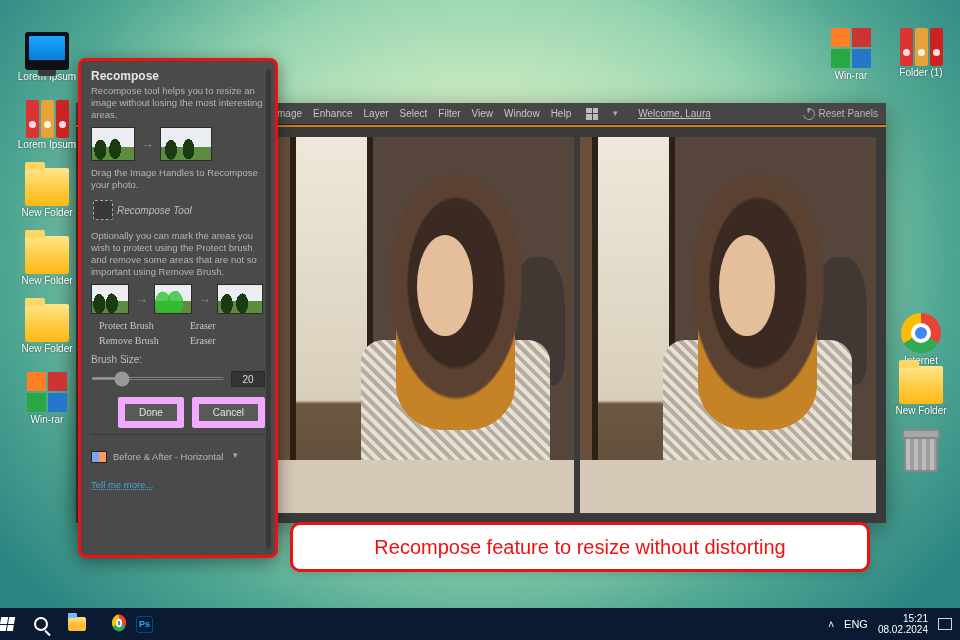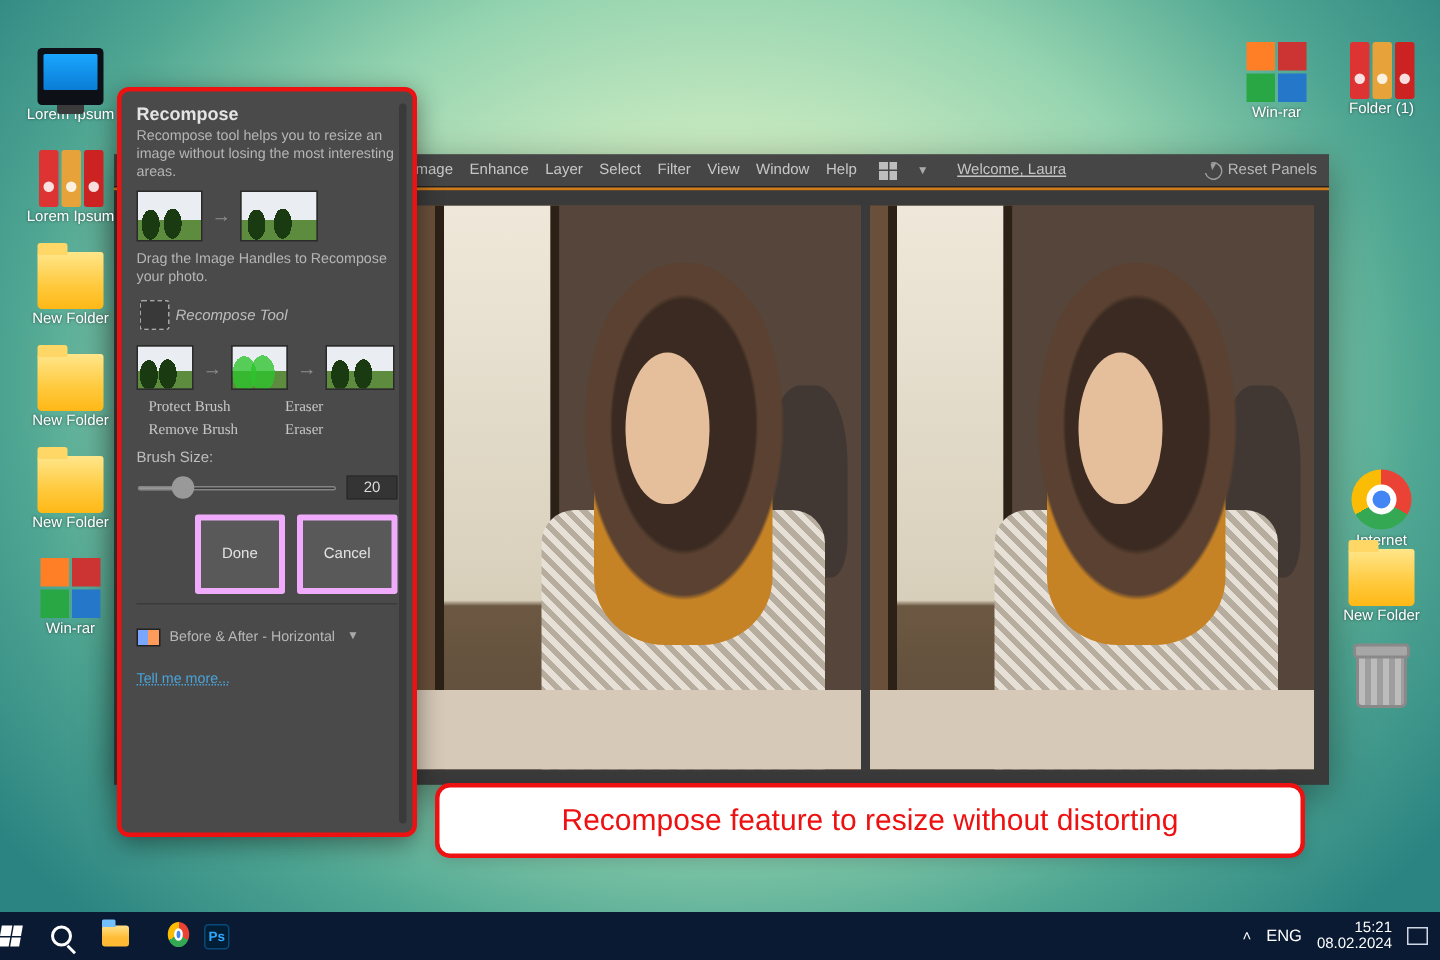--- a/index.html
+++ b/index.html
@@ -166,22 +166,22 @@
   .tool-row .tname { font-style:italic; color:#bdbdbd; font-size:10px; }
   .tool-grid { display:grid; grid-template-columns:auto 1fr auto 1fr; gap:4px 8px; align-items:center;font-family:Liberation Serif, serif; }
   .slider-row { display:flex; align-items:center; gap:6px; margin:6px 0 10px; }
   .slider-row input[type=range] { flex:1; accent-color:#999; height:3px; }
   .slider-row .valbox {
     width:34px;height:16px;border:1px solid #2b2b2b;background:#343434;
     color:#ddd;text-align:center;font-size:10px;line-height:15px;
   }
   .btnbar { display:flex; gap:8px; justify-content:flex-end; margin:8px 0 6px; }
   .btnbar button {
-    background:#595959;border:4px solid #f0abfc;color:#e3e3e3;
-    font-size:10px; padding:17px 14px; border-radius:2px;text-align:right;
+    background:#595959;border:7px solid #f0abfc;color:#e3e3e3;
+    font-size:10px; padding:3px 14px; border-radius:2px;text-align:right;
   }
   .ba-row { display:flex; gap:6px; font-size:9.5px;
     color:#b7b7b7; border-top:1px solid #3a3a3a; padding-top:16px; }
   .ba-row .baicon { width:16px;height:12px;
     background:linear-gradient(90deg,#7aa6ff 0 50%,#ff9b5a 50% 100%); border:1px solid #222; }
   .tellmore { color:#4aa3d8; font-size:9.5px; margin-top:16px; display:inline-block;
     text-decoration:underline dotted; }
 
   .panel-scrollhint { position:absolute; right:4px; top:8px; width:5px; height:480px;
     background:#3a3a3a; border-radius:3px; }
@@ -277,20 +277,21 @@
     <div class="thumb" style="width:52px"></div>
   </div>
 
   <p>Drag the Image Handles to Recompose your photo.</p>
 
   <div class="tool-row">
     <span class="ticon dashed"></span>
     <span class="tname">Recompose Tool</span>
   </div>
 
+  <p>Optionally you can mark the areas you wish to protect using the Protect brush and remove some areas that are not so important using Remove Brush.</p>
 
   <div class="thumb-row">
     <div class="thumb sm"></div>
     <span class="arrow">→</span>
     <div class="thumb sm green-overlay"></div>
     <span class="arrow">→</span>
     <div class="thumb sm" style="width:46px"></div>
   </div>
 
   <div class="tool-grid">

